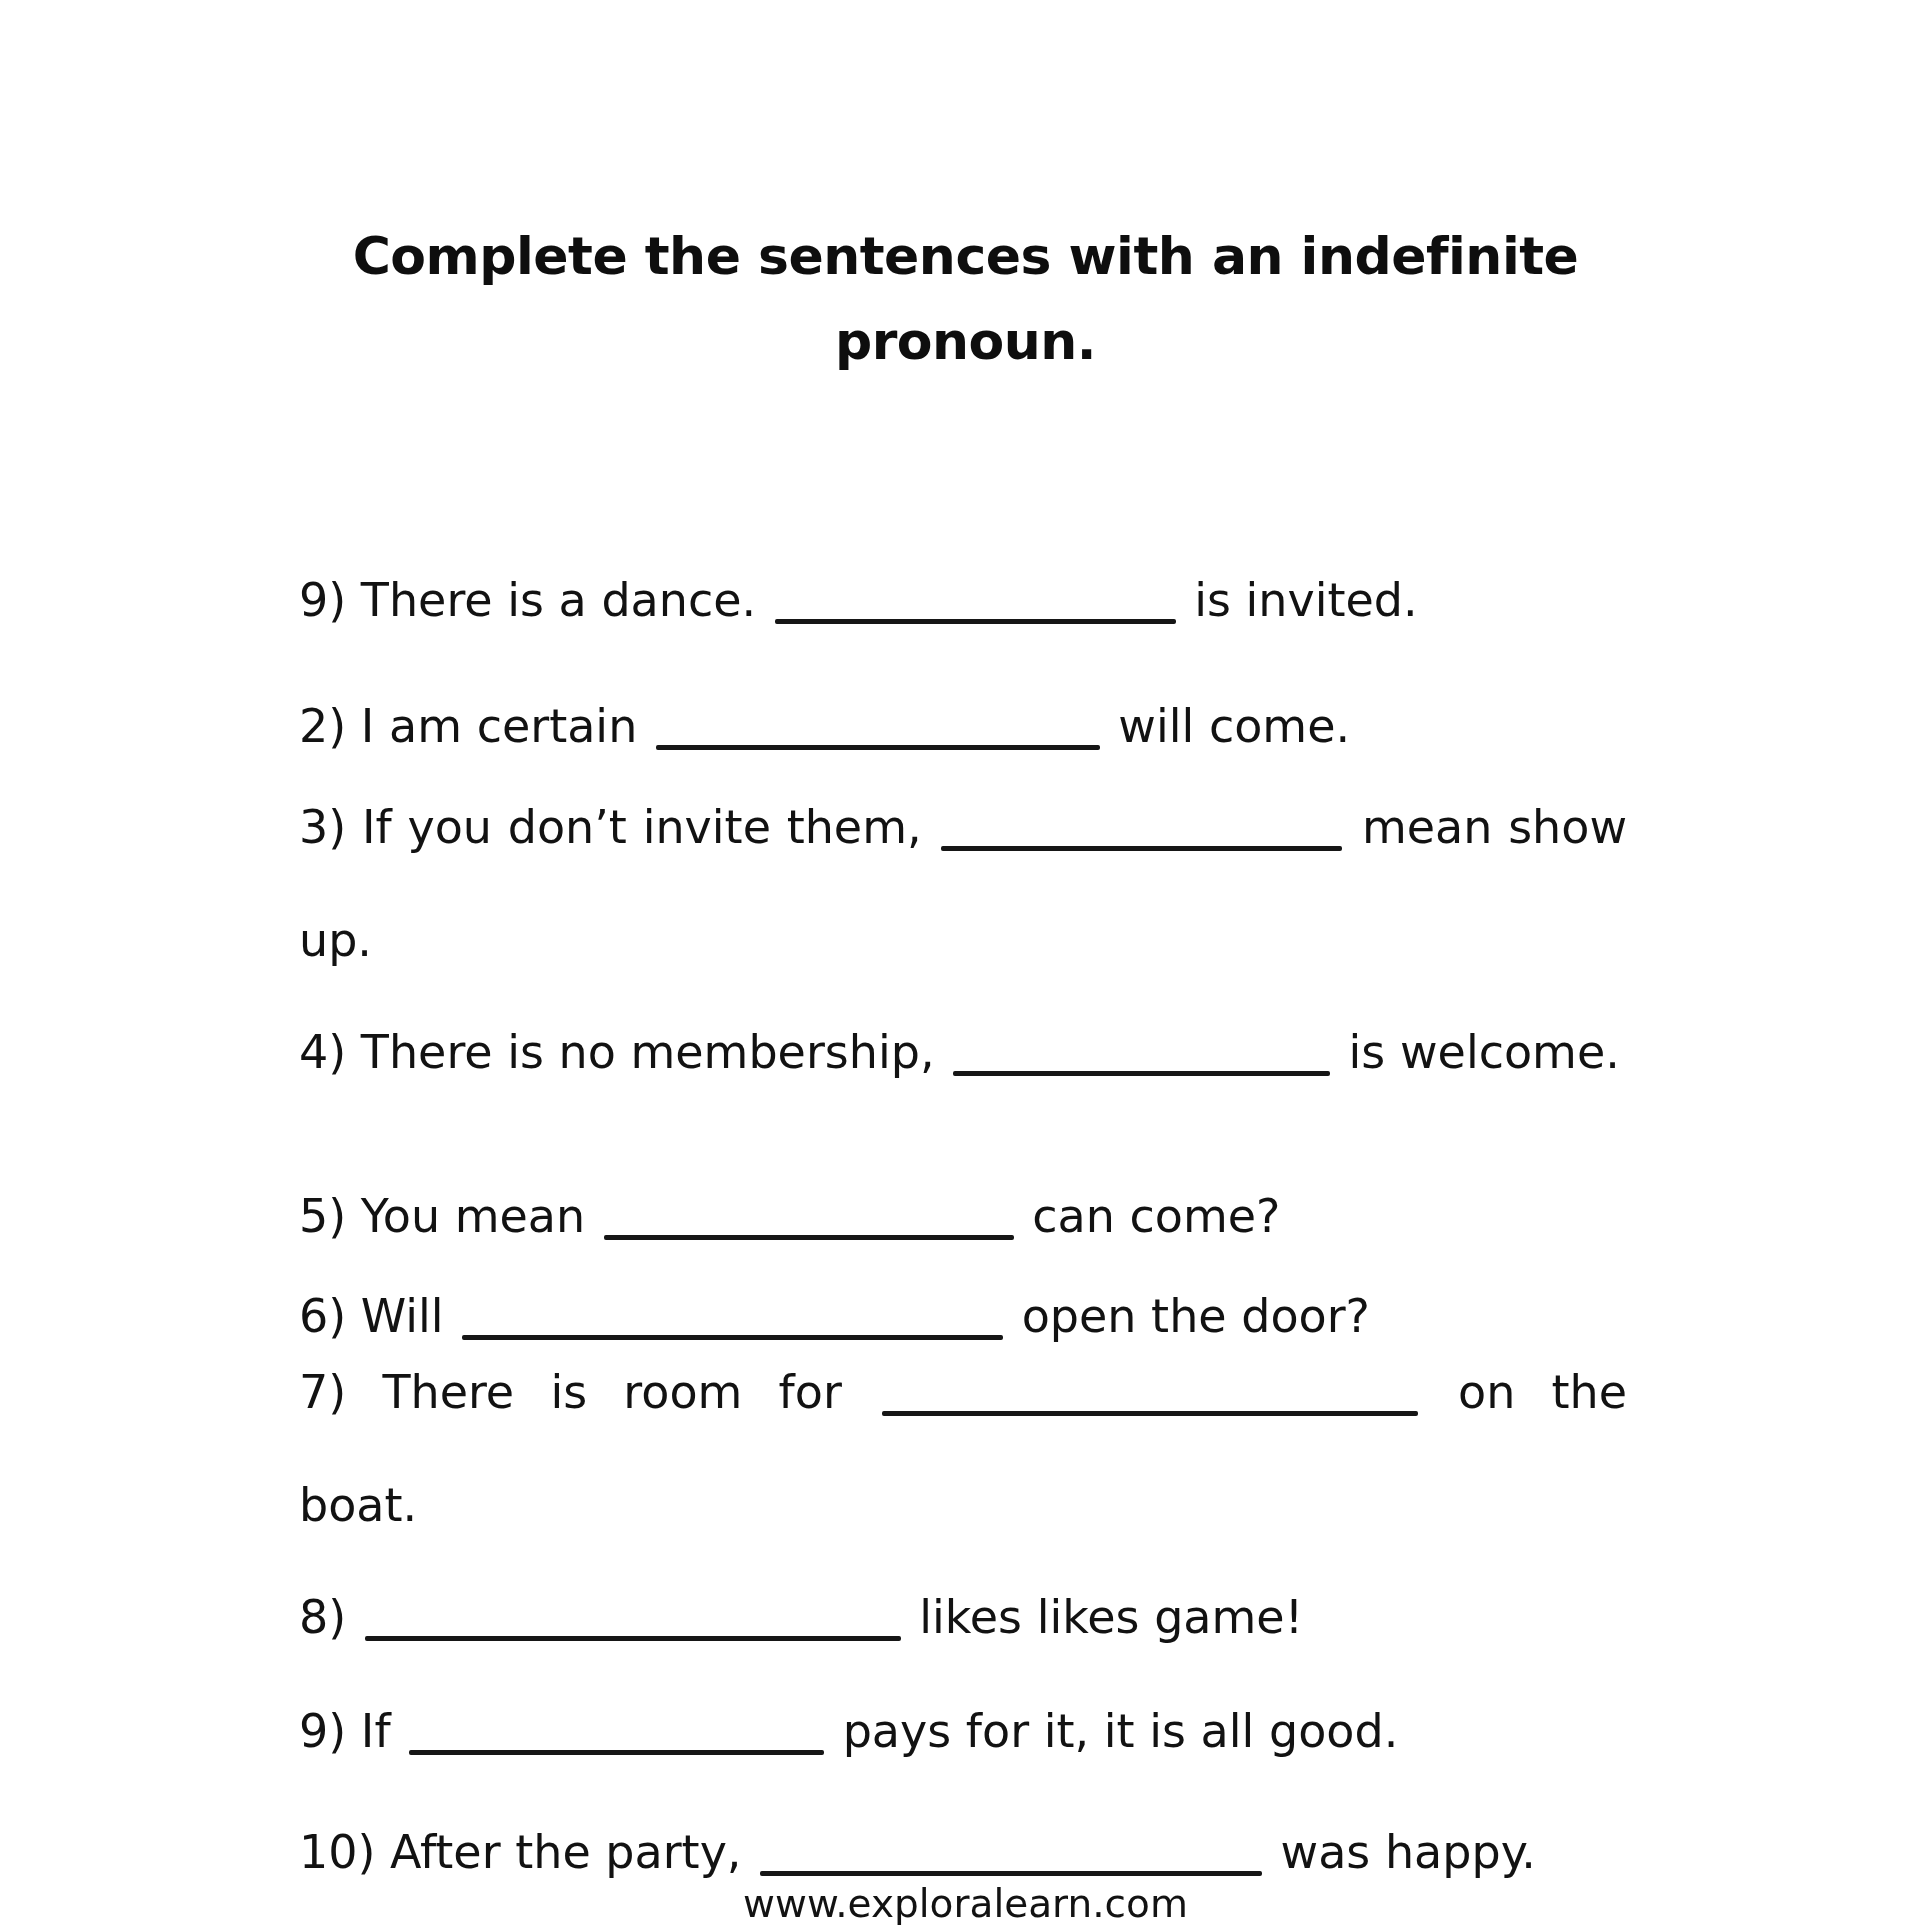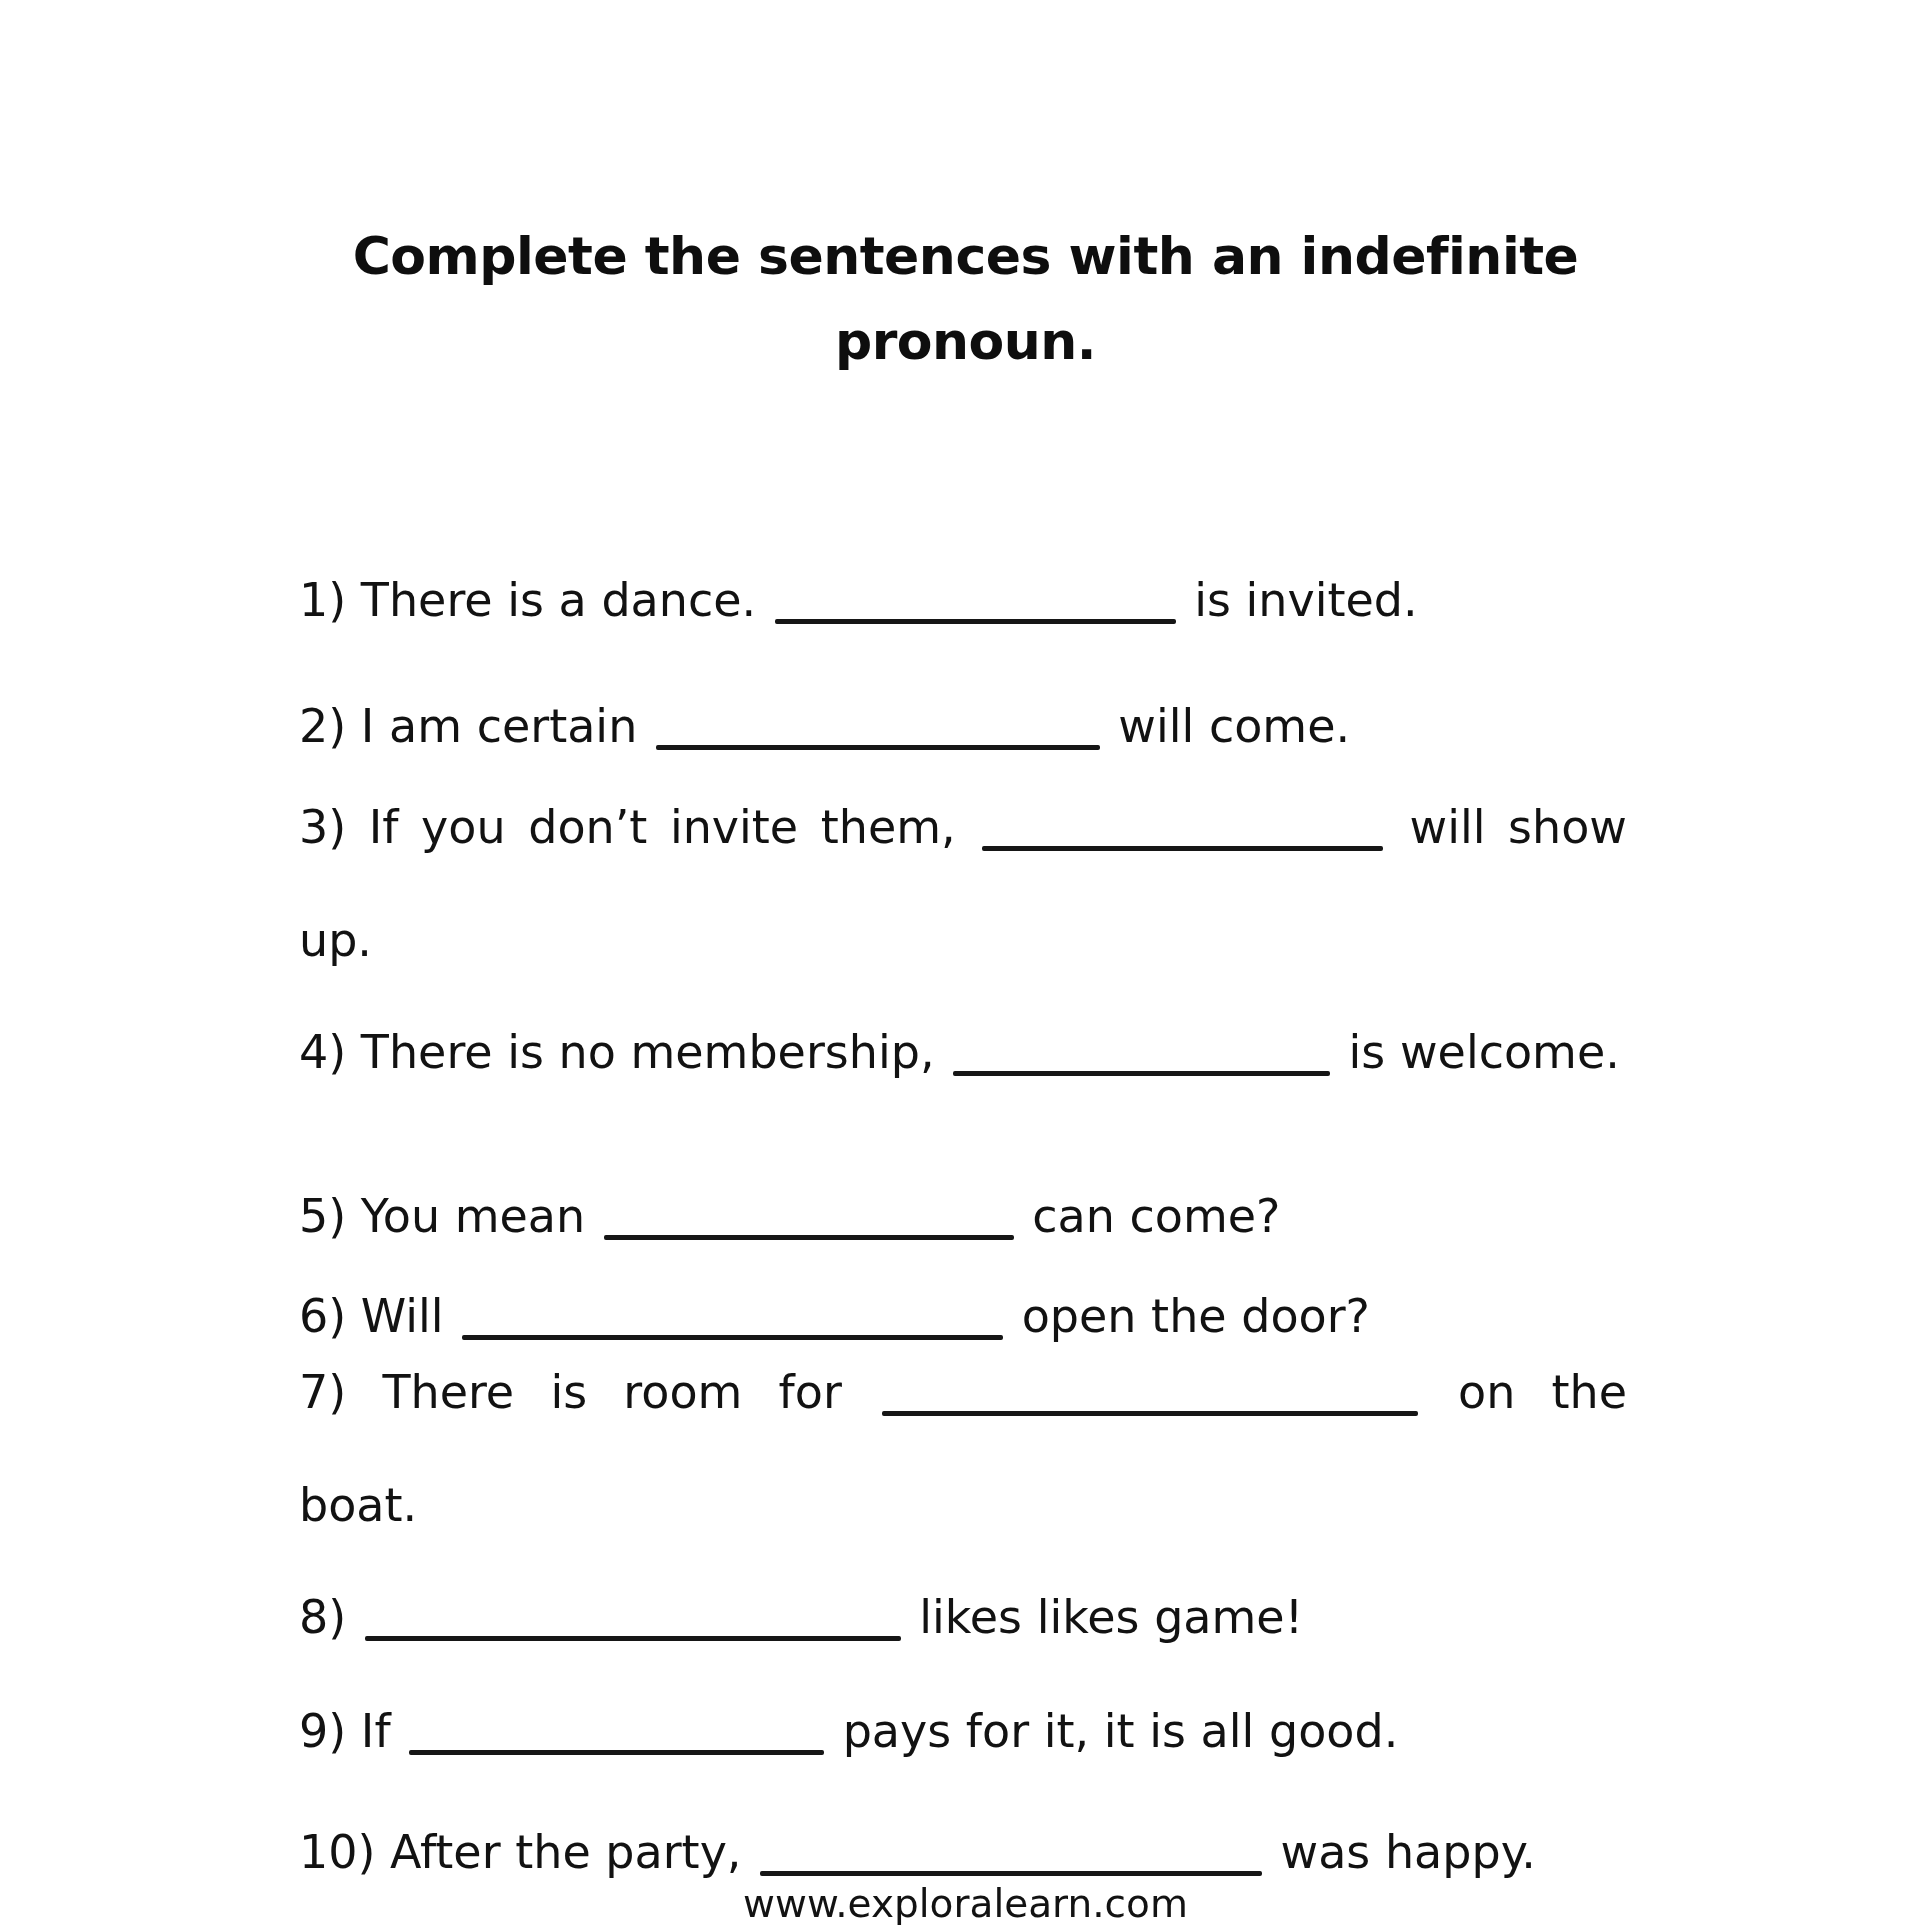--- a/index.html
+++ b/index.html
@@ -63,35 +63,35 @@
 <body>
 
 <div class="page">
 
   <h1 class="title">Complete the sentences with an indefinite
 pronoun.</h1>
 
   <main>
 
     <div class="line" style="top:572px">
-      <span>1) There is a dance.</span>
+      <span>9) There is a dance.</span>
       <span class="blank" style="width:401px"></span>
       <span>is invited.</span>
     </div>
 
     <div class="line" style="top:698px">
       <span>2) I am certain</span>
       <span class="blank" style="width:444px"></span>
       <span>will come.</span>
     </div>
 
     <div class="line justified" style="top:799px">
       <span>3) If you don’t invite them,</span>
       <span class="blank" style="width:401px"></span>
-      <span>will show</span>
+      <span>mean show</span>
     </div>
     <div class="line" style="top:912px">
       <span>up.</span>
     </div>
 
     <div class="line" style="top:1024px">
       <span>4) There is no membership,</span>
       <span class="blank" style="width:377px"></span>
       <span>is welcome.</span>
     </div>

